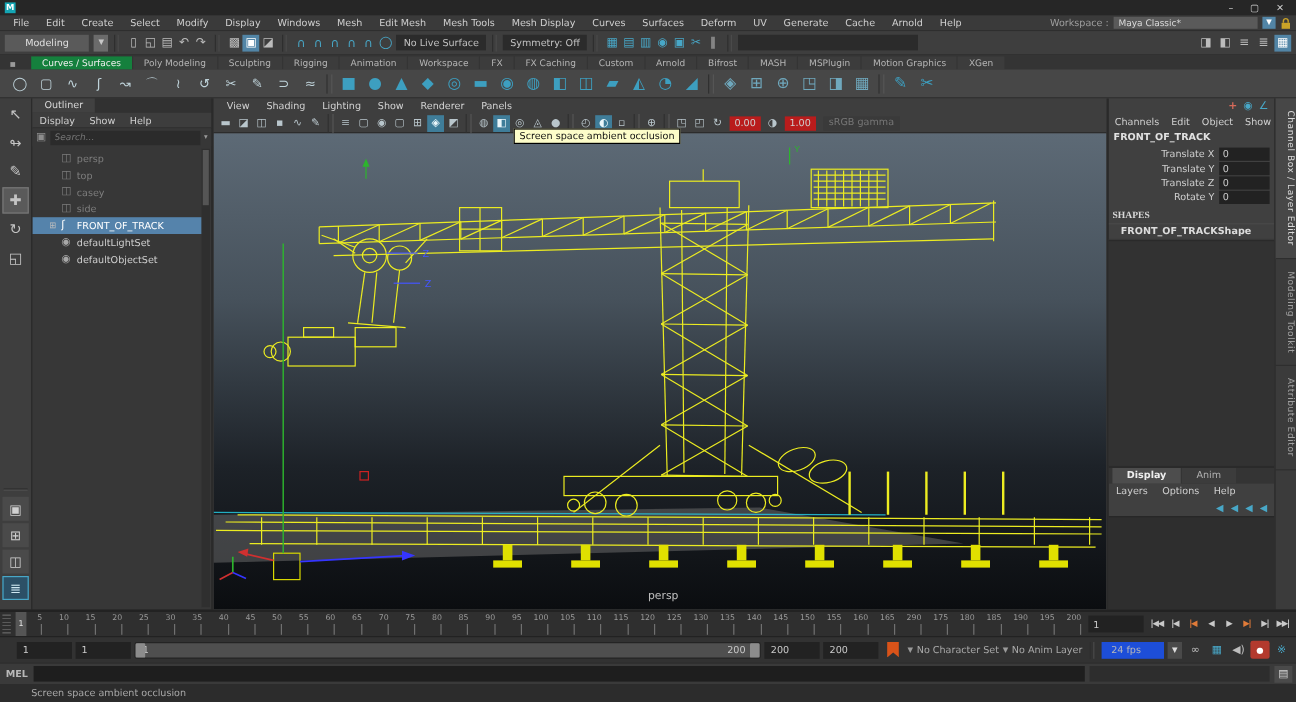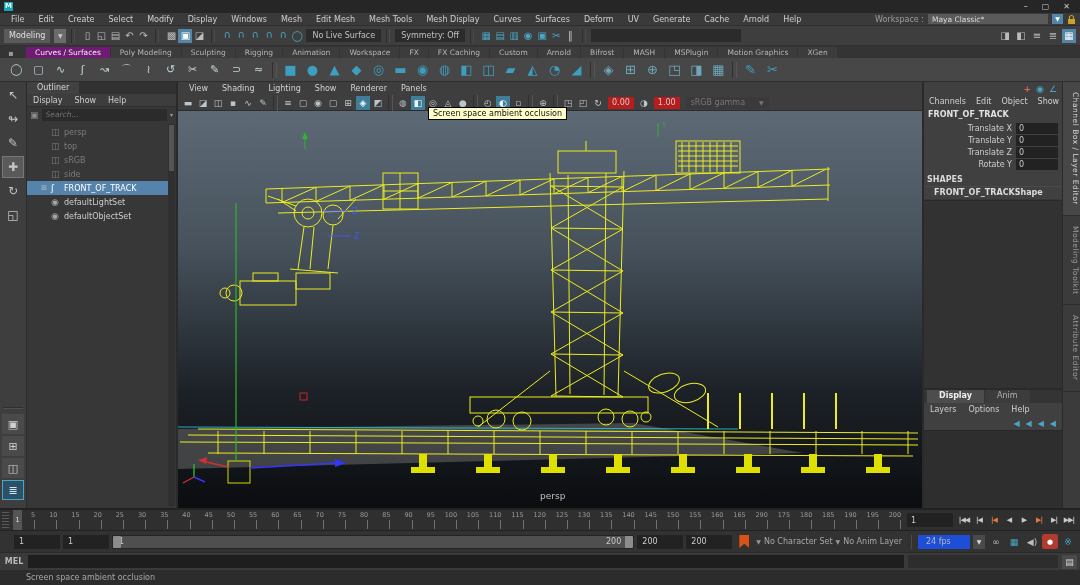--- a/index.html
+++ b/index.html
@@ -16,36 +16,36 @@
   
   .menubar { height:13px; background:#3a3a3a; display:flex; align-items:center; padding-left:4px; flex:0 0 auto; border-bottom:1px solid #2e2e2e; }
   .menubar .menu { padding:0 7px; color:#cfcfcf; font-size:8px; white-space:nowrap; }
   .workspace { margin-left:auto; display:flex; align-items:center; gap:4px; padding-right:4px; }
   .workspace .ws-label { color:#9f9f9f; }
   .ws-select { background:#5a5a5a; color:#dcdcdc; min-width:120px; height:10px; display:flex; align-items:center; padding:0 4px; font-size:7.5px; }
   .ws-caret { background:#5285a6; width:11px; height:10px; color:#fff; text-align:center; line-height:10px; font-size:6px; }
 
   
   .statusline { height:20px; background:#3e3e3e; display:flex; align-items:center; padding:0 4px; gap:2px; flex:0 0 auto; border-bottom:1px solid #313131; }
-  .mode-select { background:#5a5a5a; height:14px; display:flex; align-items:center; gap:8px; padding:0 5px; color:#e0e0e0; }
+  .mode-select { background:#5a5a5a; height:14px; display:flex; align-items:center; gap:8px; padding:0 17px; color:#e0e0e0; }
   .mode-caret { background:#6b6b6b; width:12px; height:14px; text-align:center; line-height:14px; font-size:6px; margin-left:2px; }
   .vsep { width:4px; height:14px; border-left:1px solid #2e2e2e; border-right:1px solid #4a4a4a; margin:0 3px; }
   .sicon { width:14px; height:14px; display:flex; align-items:center; justify-content:center; color:#bcbcbc; font-size:10px; }
   .sicon.teal { color:#48a7c7; }
   .sicon.act { background:#5285a6; color:#fff; }
   .sicon.flip { transform:rotate(180deg); }
   .mini-field { background:#2b2b2b; height:13px; display:flex; align-items:center; padding:0 6px; color:#c0c0c0; }
   .grow-field { background:#2b2b2b; height:13px; flex:0 0 150px; }
   .statusline .right { margin-left:auto; display:flex; gap:2px; }
 
   
   .shelftabs { height:12px; background:#343434; display:flex; align-items:flex-end; padding-left:26px; flex:0 0 auto; }
   .shelf-collapse { position:absolute; left:8px; margin-top:2px; color:#9a9a9a; }
   .shelftab { padding:1px 9px; font-size:7.5px; color:#b5b5b5; background:#3c3c3c; margin-right:1px; white-space:nowrap; }
-  .shelftab.active { background:#701a75; color:#eee; }
+  .shelftab.active { background:#15803d; color:#eee; }
   .shelficons { height:24px; background:#474747; display:flex; align-items:center; padding-left:6px; gap:1px; flex:0 0 auto; border-bottom:1px solid #2d2d2d; }
   .shicon { width:21px; height:21px; display:flex; align-items:center; justify-content:center; font-size:13px; }
   .shicon.c1 { color:#bfd3da; font-size:11px; }
   .shicon.c2 { color:#3d9fc0; }
   .shicon.c3 { color:#6fa8bd; }
   .shicon.sep, .vp-ico.sep { width:5px; height:16px; border-left:1px solid #303030; border-right:1px solid #555; margin:0 2px; }
 
   
   .main { flex:1 1 auto; display:flex; min-height:0; background:#333; }
 
@@ -80,38 +80,38 @@
   .ol-thumb { position:absolute; top:1px; left:1px; right:1px; height:46px; background:#555; }
 
   
   .viewport { flex:1; display:flex; flex-direction:column; position:relative; min-width:0; background:#3e3e3e; }
   .vp-menus { height:13px; display:flex; align-items:center; padding-left:4px; }
   .vp-menus .menu { padding:0 7px; color:#d2d2d2; }
   .vp-toolbar { height:16px; display:flex; align-items:center; padding-left:3px; gap:1px; border-bottom:1px solid #2c2c2c; }
   .vp-ico { width:14px; height:14px; display:flex; align-items:center; justify-content:center; color:#b9c6cc; font-size:9px; }
   .vp-ico.act { background:#3f7d99; color:#eaf6fa; }
   .vp-num { background:#b91c1c; color:#cfcfcf; height:12px; display:flex; align-items:center; padding:0 4px; margin:0 2px; }
-  .vp-dd { color:#777; background:#3a3a3a; height:12px; display:flex; align-items:center; gap:14px; padding:0 5px; margin-left:3px; }
+  .vp-dd { color:#777; background:#3a3a3a; height:12px; display:flex; align-items:center; gap:14px; padding:0 5px; margin-left:3px;flex-direction:column; }
   .canvas-wrap { flex:1; position:relative; min-height:0; }
   .canvas-wrap svg { position:absolute; inset:0; width:100%; height:100%; }
   .tooltip { position:absolute; left:250px; top:25px; background:#fdfdc9; color:#111; border:1px solid #000; padding:1px 4px; font-size:8px; z-index:6; white-space:nowrap; }
 
   
   .chbox { width:140px; background:#404040; display:flex; flex-direction:column; flex:0 0 auto; border-left:2px solid #2a2a2a; }
   .cb-miniicons { height:13px; display:flex; justify-content:flex-end; gap:5px; padding-right:5px; align-items:center; }
   .cb-miniicons span { font-size:9px; }
   .mini-red { color:#d56a5a; font-weight:bold; }
   .mini-teal { color:#48a7c7; }
   .cb-menus { height:13px; display:flex; align-items:center; }
   .cb-menus .menu { padding:0 5px; color:#d0d0d0; }
   .cb-node { font-weight:bold; color:#e2e2e2; padding:2px 4px 3px; }
   .cb-row { display:flex; align-items:center; height:12px; padding-right:4px; }
   .cb-name { flex:1; text-align:right; padding-right:4px; color:#cfcfcf; }
   .cb-val { width:42px; background:#222; color:#ccc; height:11px; display:flex; align-items:center; padding:0 3px; }
-  .cb-shapes { font-weight:bold; color:#d8d8d8; padding:5px 3px 2px; }
+  .cb-shapes { font-weight:bold; color:#d8d8d8; padding:5px 3px 2px;font-family:Liberation Serif, serif; }
   .cb-shape-row { font-weight:bold; color:#dcdcdc; padding:1px 0 2px 10px; border-top:1px solid #4a4a4a; border-bottom:1px solid #383838; }
   .cb-well { flex:1; background:#323232; border-top:1px solid #2a2a2a; }
   .layer-editor { flex:0 0 120px; display:flex; flex-direction:column; border-top:2px solid #2a2a2a; }
   .le-tabs { height:13px; background:#343434; display:flex; padding-left:3px; }
   .le-tab { padding:1px 12px 0; color:#b0b0b0; background:#3c3c3c; margin-right:1px; }
   .le-tab.active { background:#4d4d4d; color:#eee; font-weight:bold; }
   .le-menus { height:13px; display:flex; align-items:center; }
   .le-menus .menu { padding:0 6px; color:#cfcfcf; }
   .le-icons { height:14px; display:flex; justify-content:flex-end; gap:6px; padding-right:6px; align-items:center; color:#48a7c7; font-size:8px; }
   .le-body { flex:1; background:#2e2e2e; border-top:1px solid #272727; }
@@ -363,21 +363,21 @@
             <span class="olabel">persp</span>
           </div>
             <div class="ol-row muted">
             <span class="pre"></span>
             <span class="oicon">◫</span>
             <span class="olabel">top</span>
           </div>
             <div class="ol-row muted">
             <span class="pre"></span>
             <span class="oicon">◫</span>
-            <span class="olabel">sRGB</span>
+            <span class="olabel">casey</span>
           </div>
             <div class="ol-row muted">
             <span class="pre"></span>
             <span class="oicon">◫</span>
             <span class="olabel">side</span>
           </div>
             <div class="ol-row selected">
             <span class="pre">⊞</span>
             <span class="oicon">ʃ</span>
             <span class="olabel">FRONT_OF_TRACK</span>

